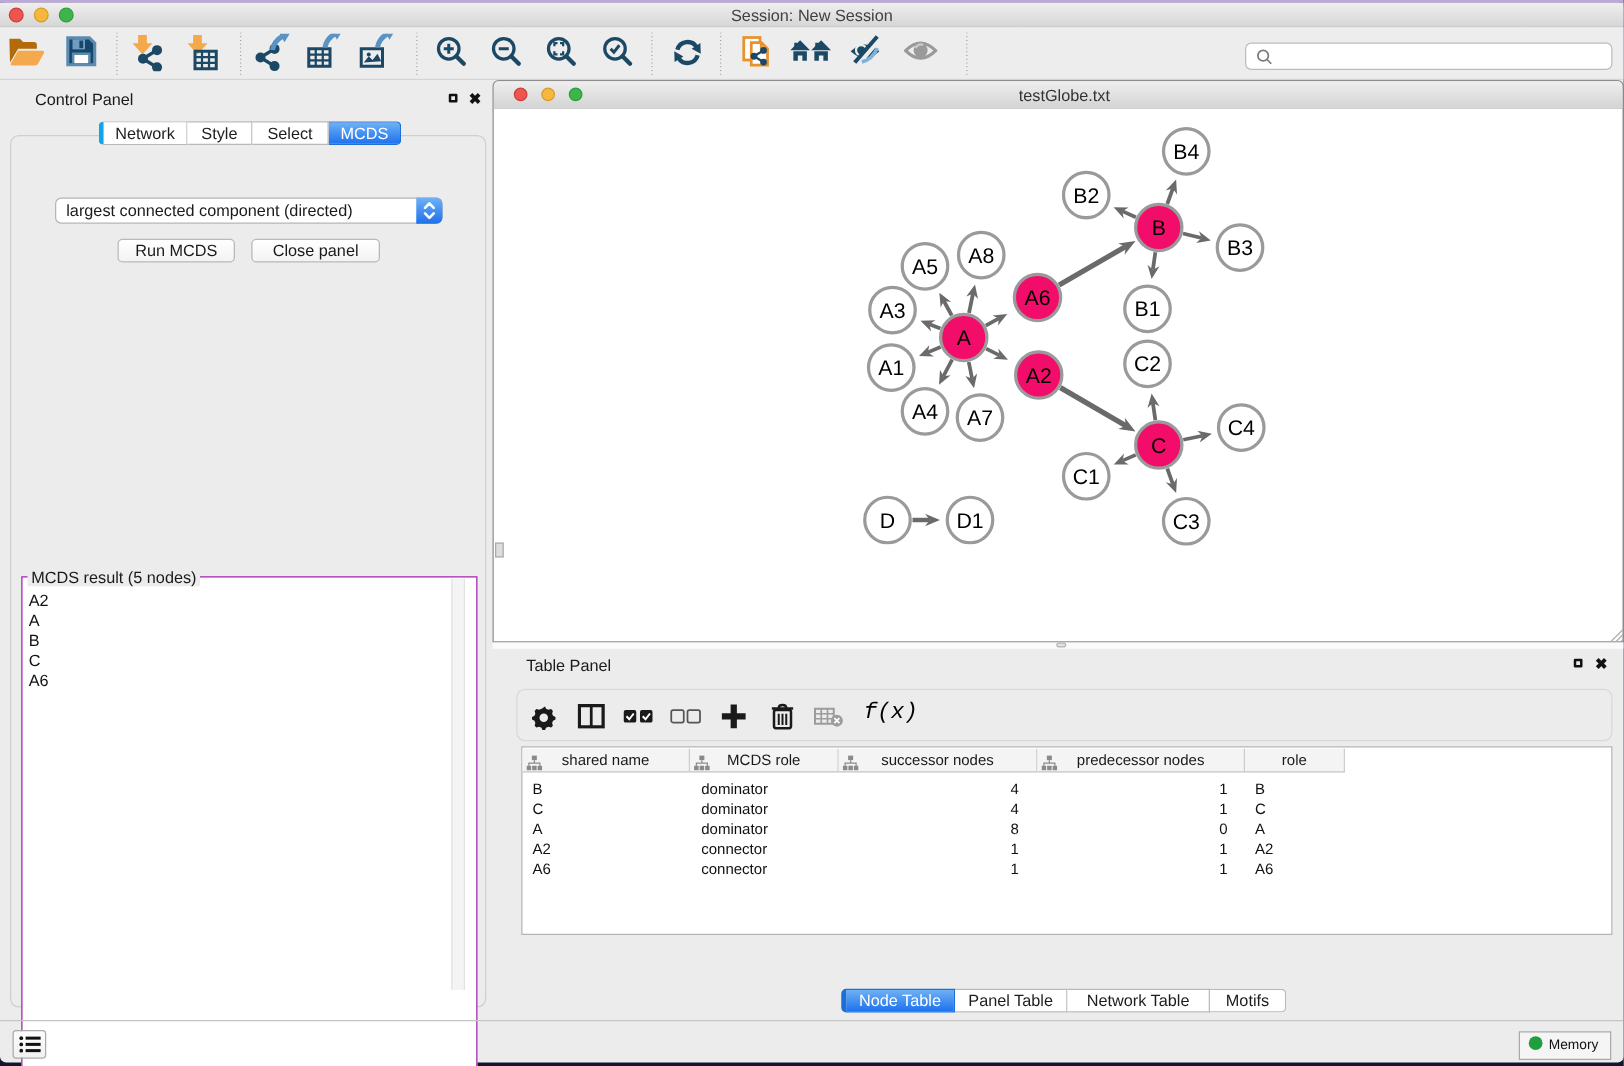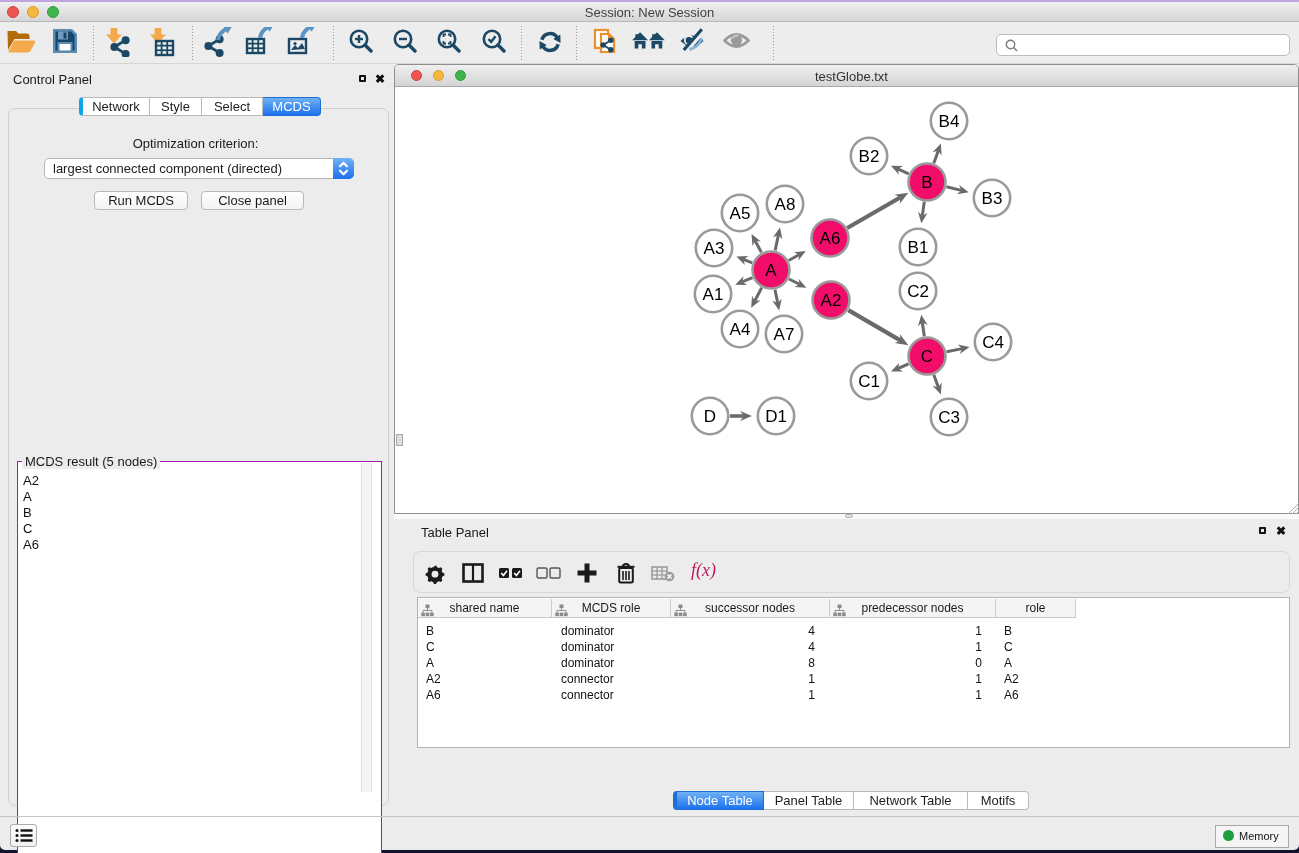--- a/index.html
+++ b/index.html
@@ -10,21 +10,21 @@
 #win{left:0;top:2px;width:1299px;height:848px;background:#ececec;border-radius:0 0 5px 5px}
 #titlebar{left:0;top:0;width:1299px;height:20px;background:linear-gradient(#efefef,#d6d6d6);border-bottom:1px solid #b8b8b8;border-radius:5px 5px 0 0}
 .tl{position:absolute;top:4px;width:12px;height:12px;border-radius:50%}
 #title{width:100%;text-align:center;top:3px;font-size:13px;color:#404040}
 #toolbar{left:0;top:20px;width:1299px;height:42px;background:#ededed;border-bottom:1px solid #d6d6d6}
 .sep{position:absolute;top:4px;height:34px;width:1px;background-image:linear-gradient(#9a9a9a 1px,transparent 1px);background-size:1px 3px}
 .ticon{position:absolute;top:7px}
 #search{left:996px;top:12px;width:294px;height:22px;background:#fff;border:1px solid #bcbcbc;border-radius:5px}
 
 #cpanel{left:0;top:60px;width:391px;height:754px}
-#cpTitle{left:13px;top:10px;font-size:13px;color:#1a1a1a}
+#cpTitle{left:28px;top:10px;font-size:13px;color:#1a1a1a}
 .winbtn-sq{position:absolute;width:7px;height:7px;border:2px solid #111;border-radius:1px}
 .winbtn-x{position:absolute;font-size:12px;font-weight:bold;color:#111}
 #cpBox{left:8px;top:46px;width:381px;height:698px;border:1px solid #cfcfcf;border-radius:7px}
 .tabs{position:absolute;display:flex;height:19px}
 .tab{height:19px;line-height:18px;font-size:13px;color:#1d1d1d;background:#fff;border:1px solid #b9b9b9;border-left:none;text-align:center}
 .tab.first{border-left:4px solid #0ea5e9;border-radius:4px 0 0 4px}
 .tab.last{border-radius:0 4px 4px 0}
 .tab.sel{background:linear-gradient(#6fb1f4,#1d72ee);color:#fff;border-color:#1d6fd8}
 #optlbl{left:0;top:74px;width:391px;text-align:center;font-size:13px;color:#1a1a1a}
 #dropdown{left:44px;top:96px;width:310px;height:21px;background:#fff;border:1px solid #b5b5b5;border-radius:5px;font-size:13px;color:#1a1a1a;line-height:19px;padding-left:8px}
@@ -192,21 +192,20 @@
     <div class="abs" id="cpTitle">Control Panel</div>
     <div class="winbtn-sq" style="left:359px;top:13px"></div>
     <div class="winbtn-x" style="left:375px;top:10px">✖</div>
     <div class="abs" id="cpBox"></div>
     <div class="tabs" style="left:79px;top:35px">
       <div class="tab first" style="width:71px">Network</div>
         <div class="tab" style="width:52px">Style</div>
         <div class="tab" style="width:61px">Select</div>
         <div class="tab sel last" style="width:58px">MCDS</div>
     </div>
-    <div class="abs" id="optlbl">Optimization criterion:</div>
     <div class="abs" id="dropdown">largest connected component (directed)
       <div id="ddcap"><svg width="21" height="21" viewBox="0 0 21 21">
         <path d="M7 8.3 l3.5-3.6 3.5 3.6" fill="none" stroke="#fff" stroke-width="2.1" stroke-linecap="round" stroke-linejoin="round"></path>
         <path d="M7 12.7 l3.5 3.6 3.5-3.6" fill="none" stroke="#fff" stroke-width="2.1" stroke-linecap="round" stroke-linejoin="round"></path>
           </svg></div>
     </div>
     <div class="btn" style="left:94px;top:129px;width:94px">Run MCDS</div>
     <div class="btn" style="left:201px;top:129px;width:103px">Close panel</div>
     <div class="abs" id="mcdsbox">
       <div class="abs" id="mcdslbl">MCDS result (5 nodes)</div>
@@ -348,21 +347,21 @@
           </svg></div>
       <div class="abs" style="left:237px;top:12px"><svg width="24" height="18" viewBox="0 0 24 18">
 <rect x="1" y="3" width="15" height="12" fill="none" stroke="#9c9c9c" stroke-width="1.6"></rect>
 <line x1="1" y1="7" x2="16" y2="7" stroke="#9c9c9c" stroke-width="1.3"></line>
 <line x1="1" y1="11" x2="16" y2="11" stroke="#9c9c9c" stroke-width="1.3"></line>
 <line x1="6" y1="3" x2="6" y2="15" stroke="#9c9c9c" stroke-width="1.3"></line>
 <line x1="11" y1="3" x2="11" y2="15" stroke="#9c9c9c" stroke-width="1.3"></line>
 <circle cx="18.5" cy="12.5" r="4.8" fill="#9c9c9c"></circle>
 <path d="M16.5 10.5 l4 4 M20.5 10.5 l-4 4" stroke="#fff" stroke-width="1.4"></path>
           </svg></div>
-      <div class="abs" style="left:277px;top:8px;font-family:Liberation Serif, serif;font-style:italic;font-size:18px;color:#be185d"><i>f</i>(x)</div>
+      <div class="abs" style="left:277px;top:8px;font-family:Liberation Mono, monospace;font-style:italic;font-size:18px;color:#000000"><i>f</i>(x)</div>
     </div>
     <div class="abs" id="ttable">
       <div class="th" style="left:0px;width:134px"><span style="position:absolute;left:3px;top:3px"><svg width="13" height="13" viewBox="0 0 13 13" style="vertical-align:-2px">
 <rect x="4.5" y="0.5" width="4" height="3.6" fill="#8a8a8a"></rect>
 <rect x="0.3" y="8.6" width="3.6" height="3.6" fill="#8a8a8a"></rect>
 <rect x="4.7" y="8.6" width="3.6" height="3.6" fill="#8a8a8a"></rect>
 <rect x="9.1" y="8.6" width="3.6" height="3.6" fill="#8a8a8a"></rect>
 <path d="M6.5 4.1 v2.3 M2.1 8.6 v-2.2 h8.8 v2.2" fill="none" stroke="#8a8a8a" stroke-width="1"></path>
 </svg></span>shared name</div>
         <div class="th" style="left:134px;width:119px"><span style="position:absolute;left:3px;top:3px"><svg width="13" height="13" viewBox="0 0 13 13" style="vertical-align:-2px">

